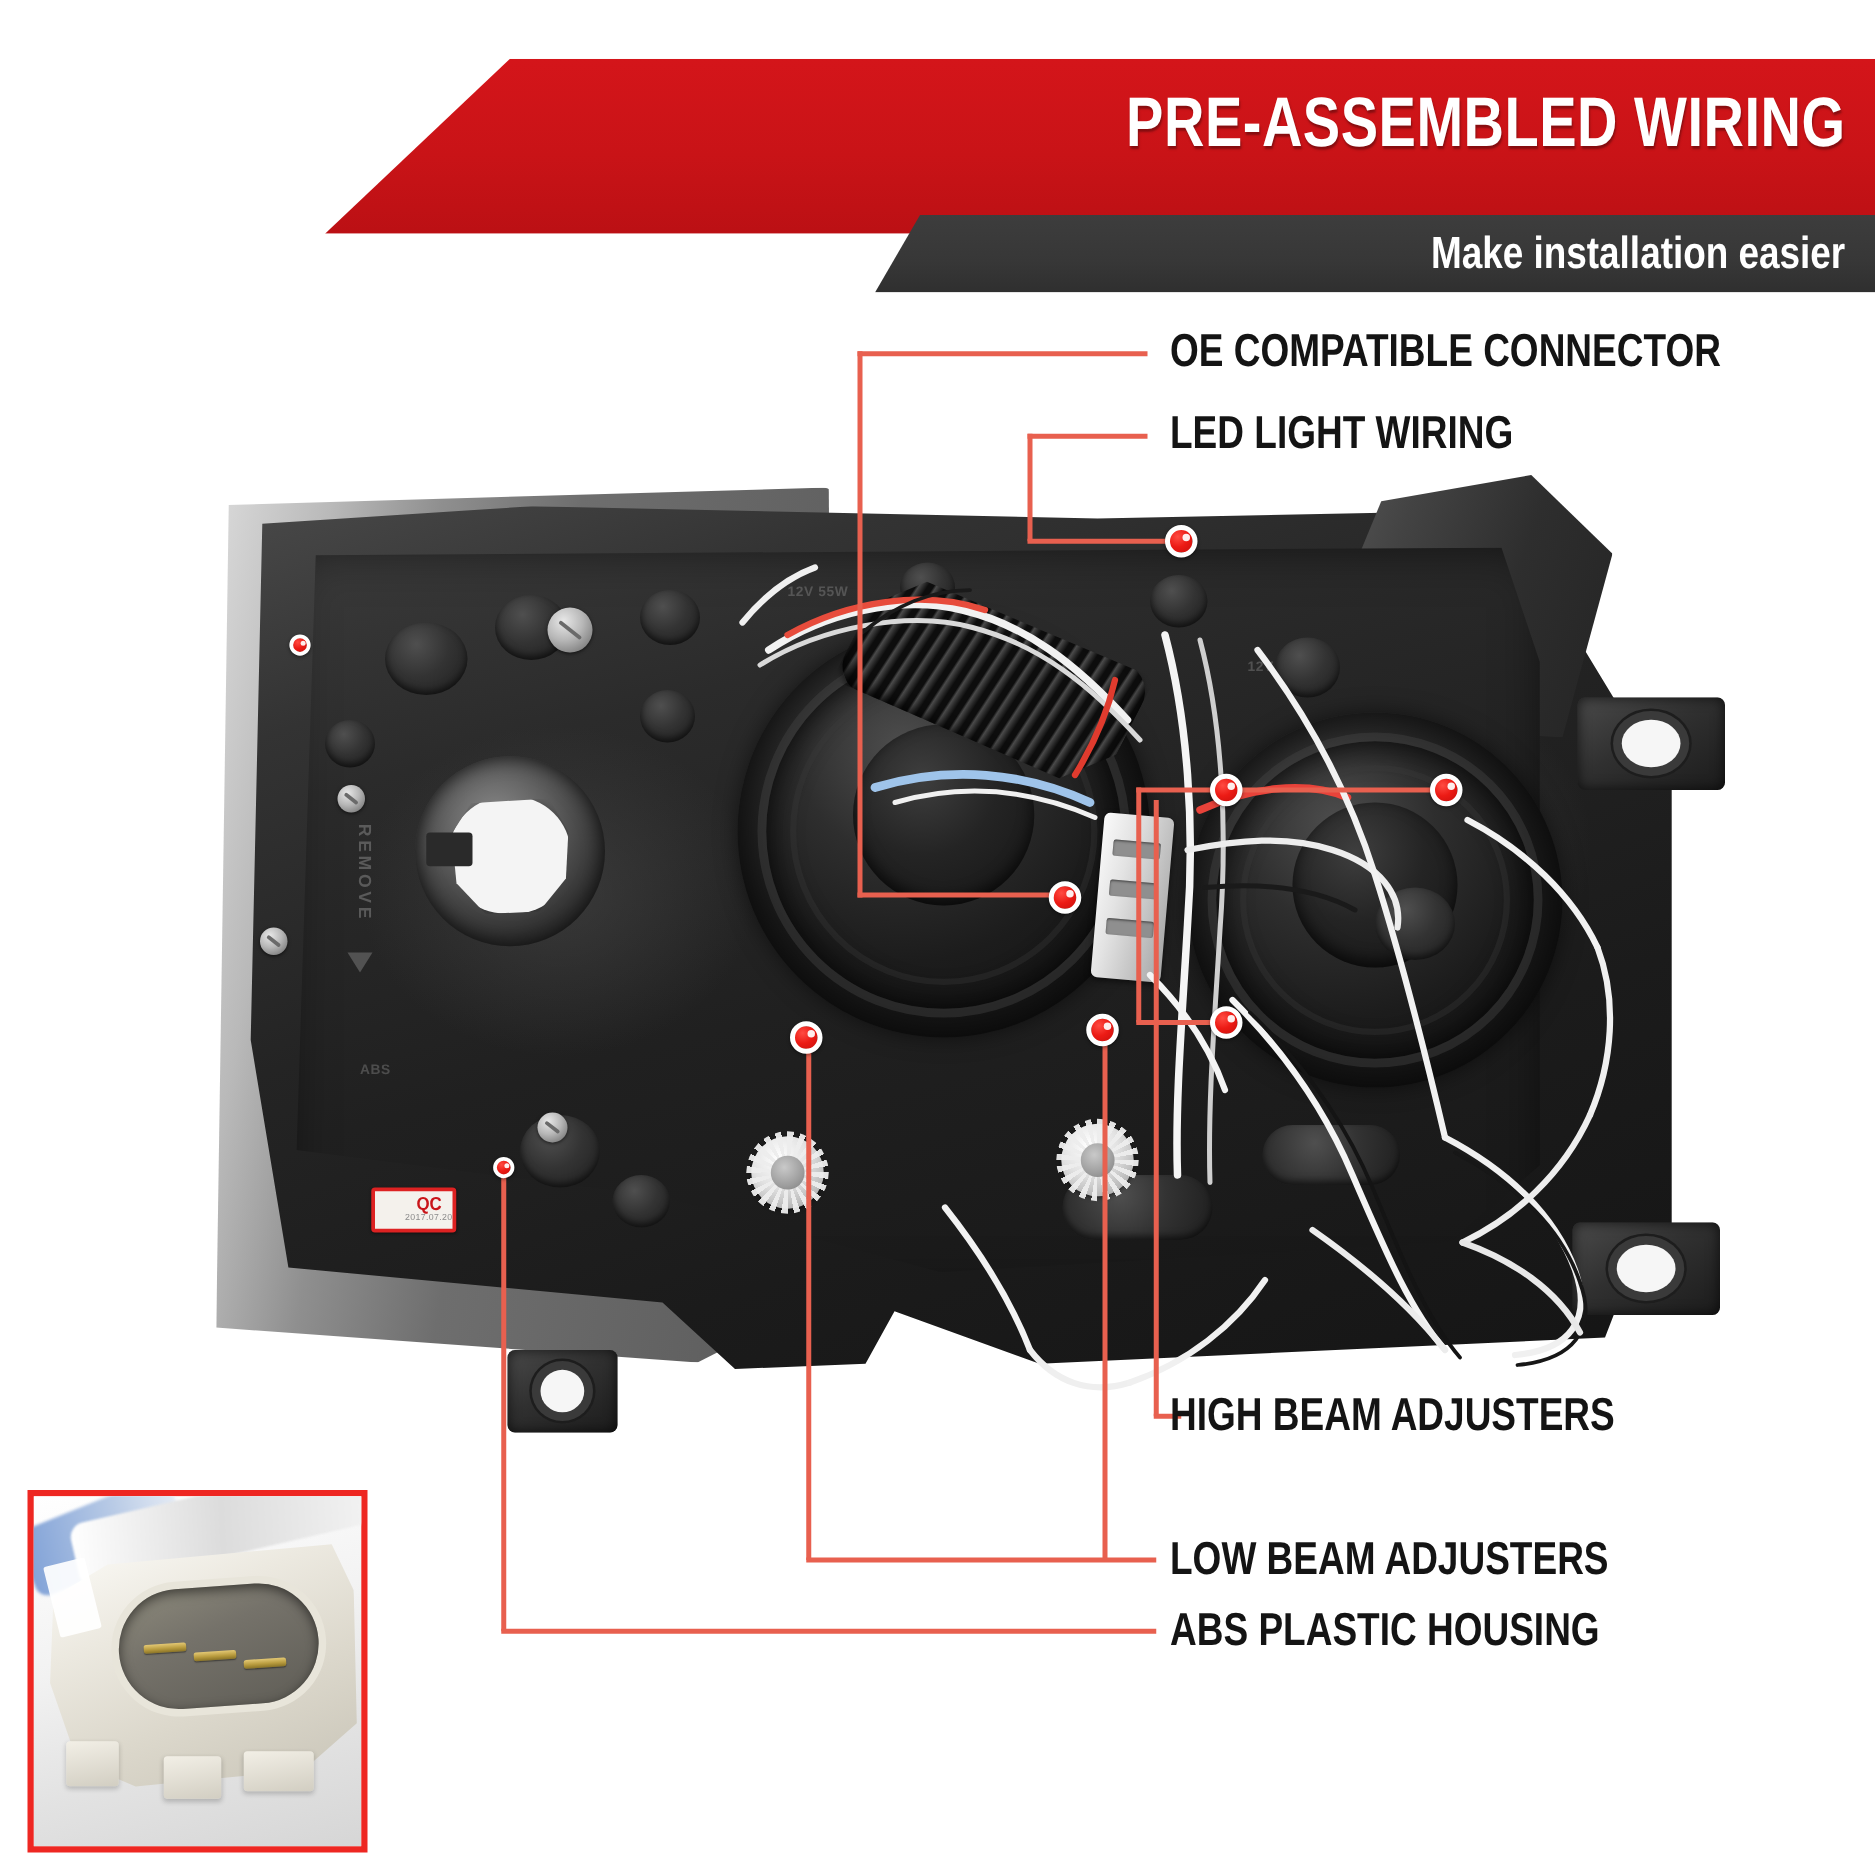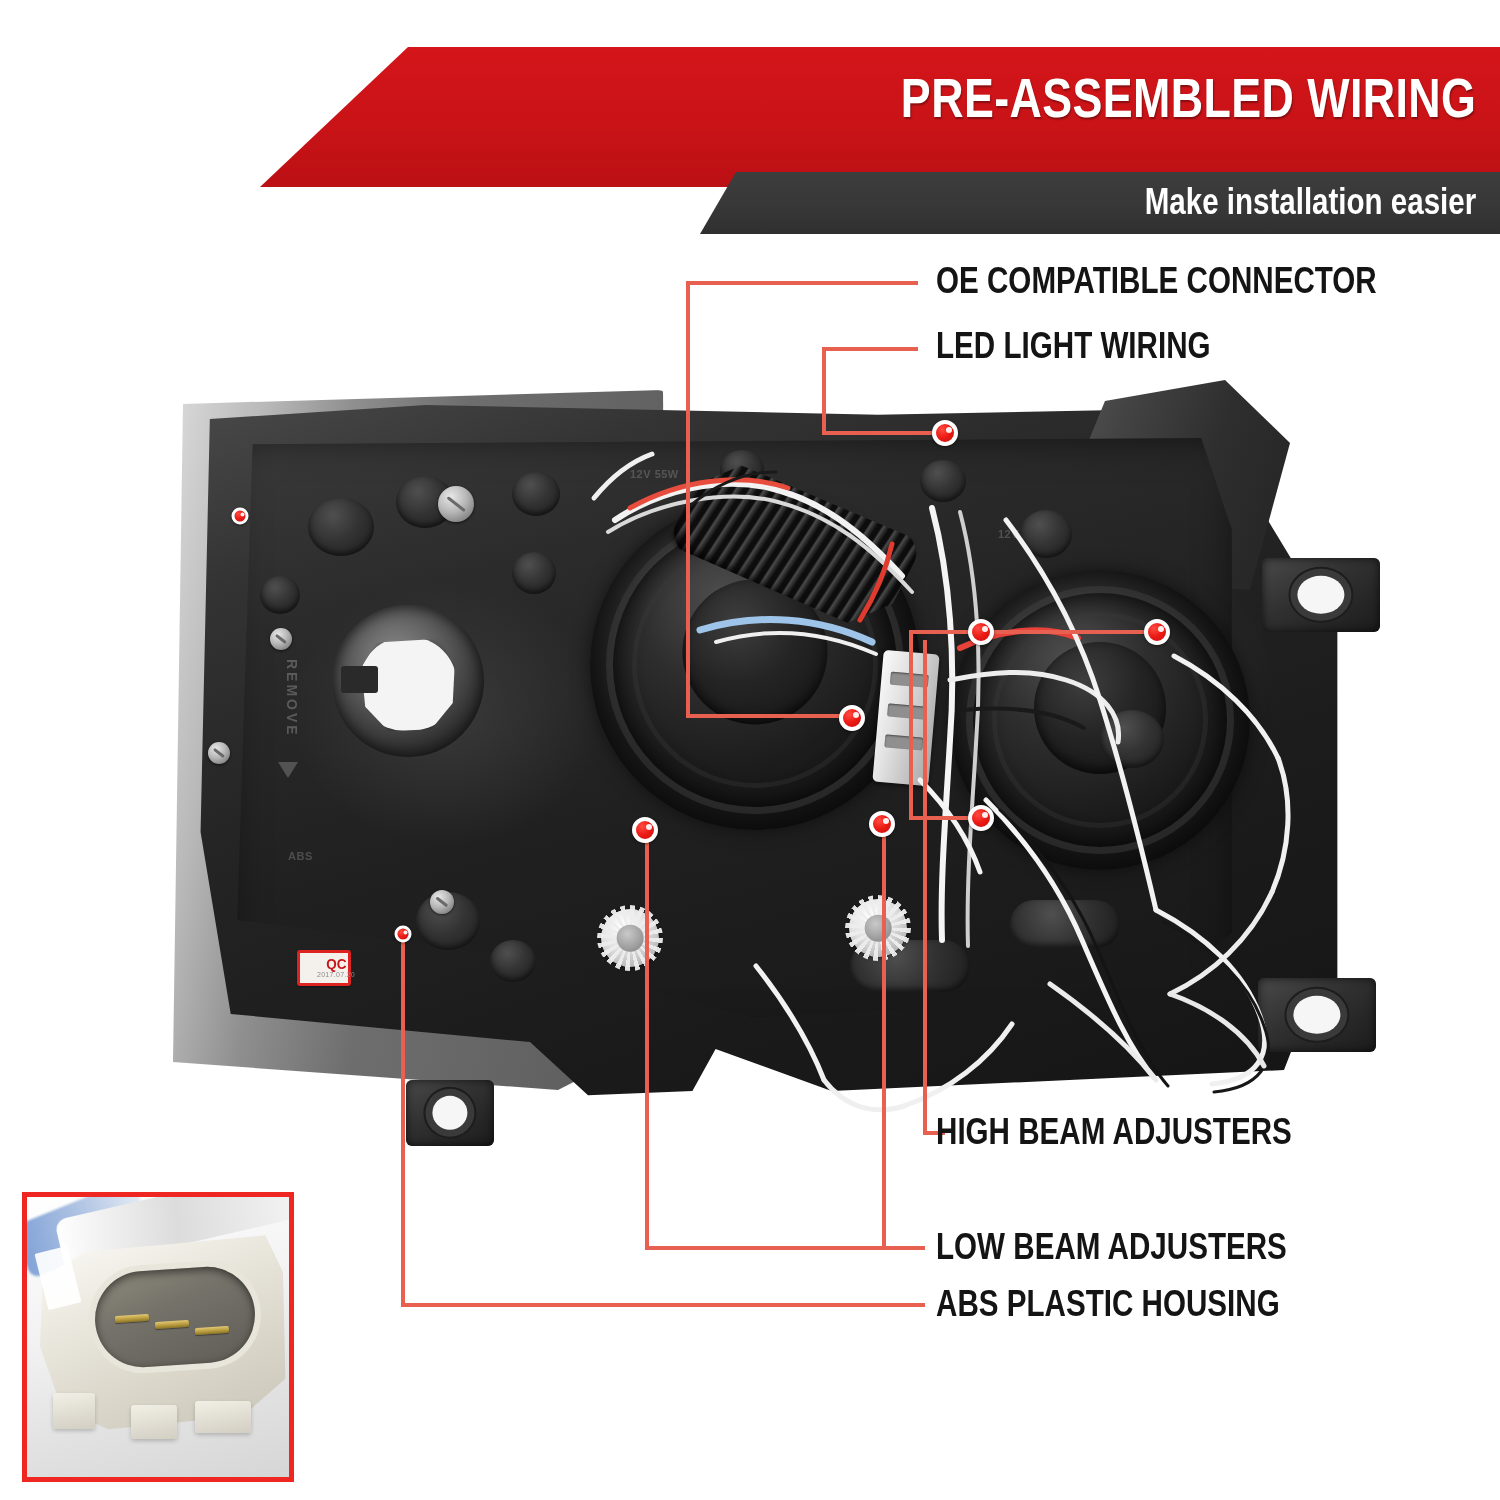--- a/index.html
+++ b/index.html
@@ -219,21 +219,21 @@
     border-radius:5px; box-shadow:0 2px 5px rgba(0,0,0,.55);
     transform:rotate(5deg);
   }
   .oeconn .slot{
     position:absolute; left:16%; width:68%; height:13px;
     background:#8f8f8f; border-radius:2px; box-shadow:inset 0 1px 2px rgba(0,0,0,.5);
   }
 
   
   .qc{
-    position:absolute; left:137px; top:570px; width:54px; height:36px;
+    position:absolute; left:137px; top:570px; width:68px; height:36px;
     background:#f4f1ec; border:3px solid #d22; border-radius:3px;
     display:flex; flex-direction:column; align-items:center; justify-content:center;
     box-shadow:0 1px 2px rgba(0,0,0,.4);
     padding-left:24px;
   }
   .qc .qc-t{ font-size:15px; font-weight:700; color:#c9151a; line-height:14px;
              transform:scaleX(.9); }
   .qc .qc-d{ font-size:7px; color:#8a8a8a; line-height:8px; letter-spacing:.3px; }
 
   

